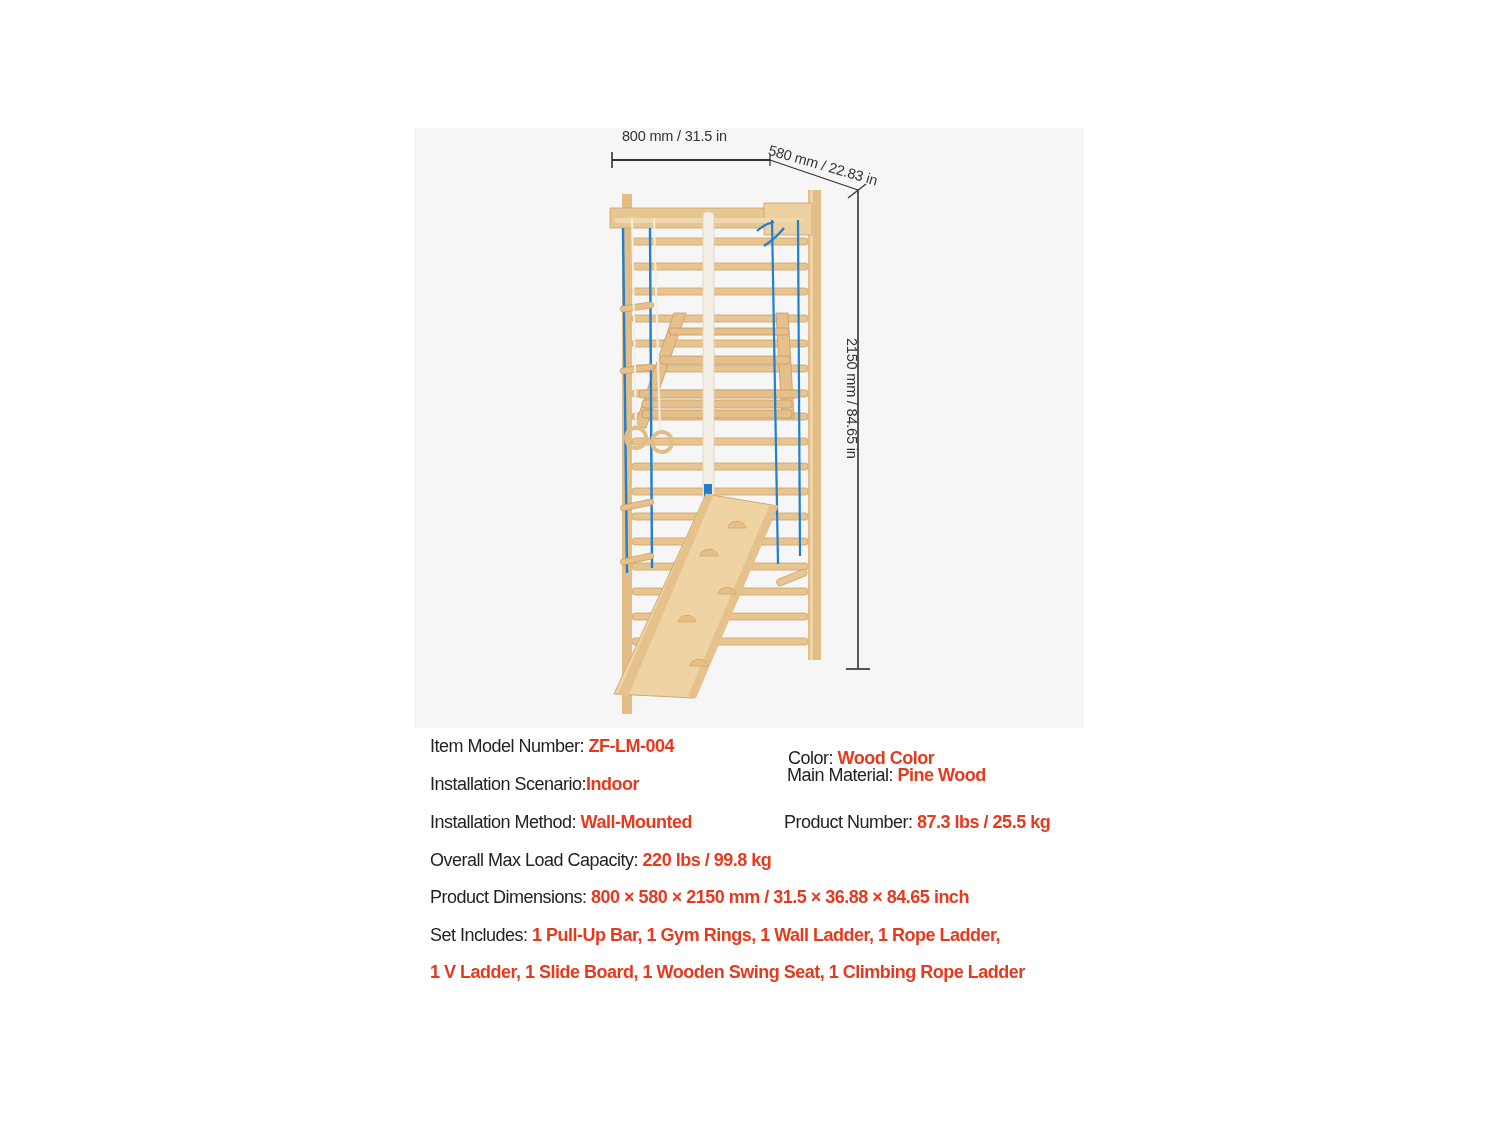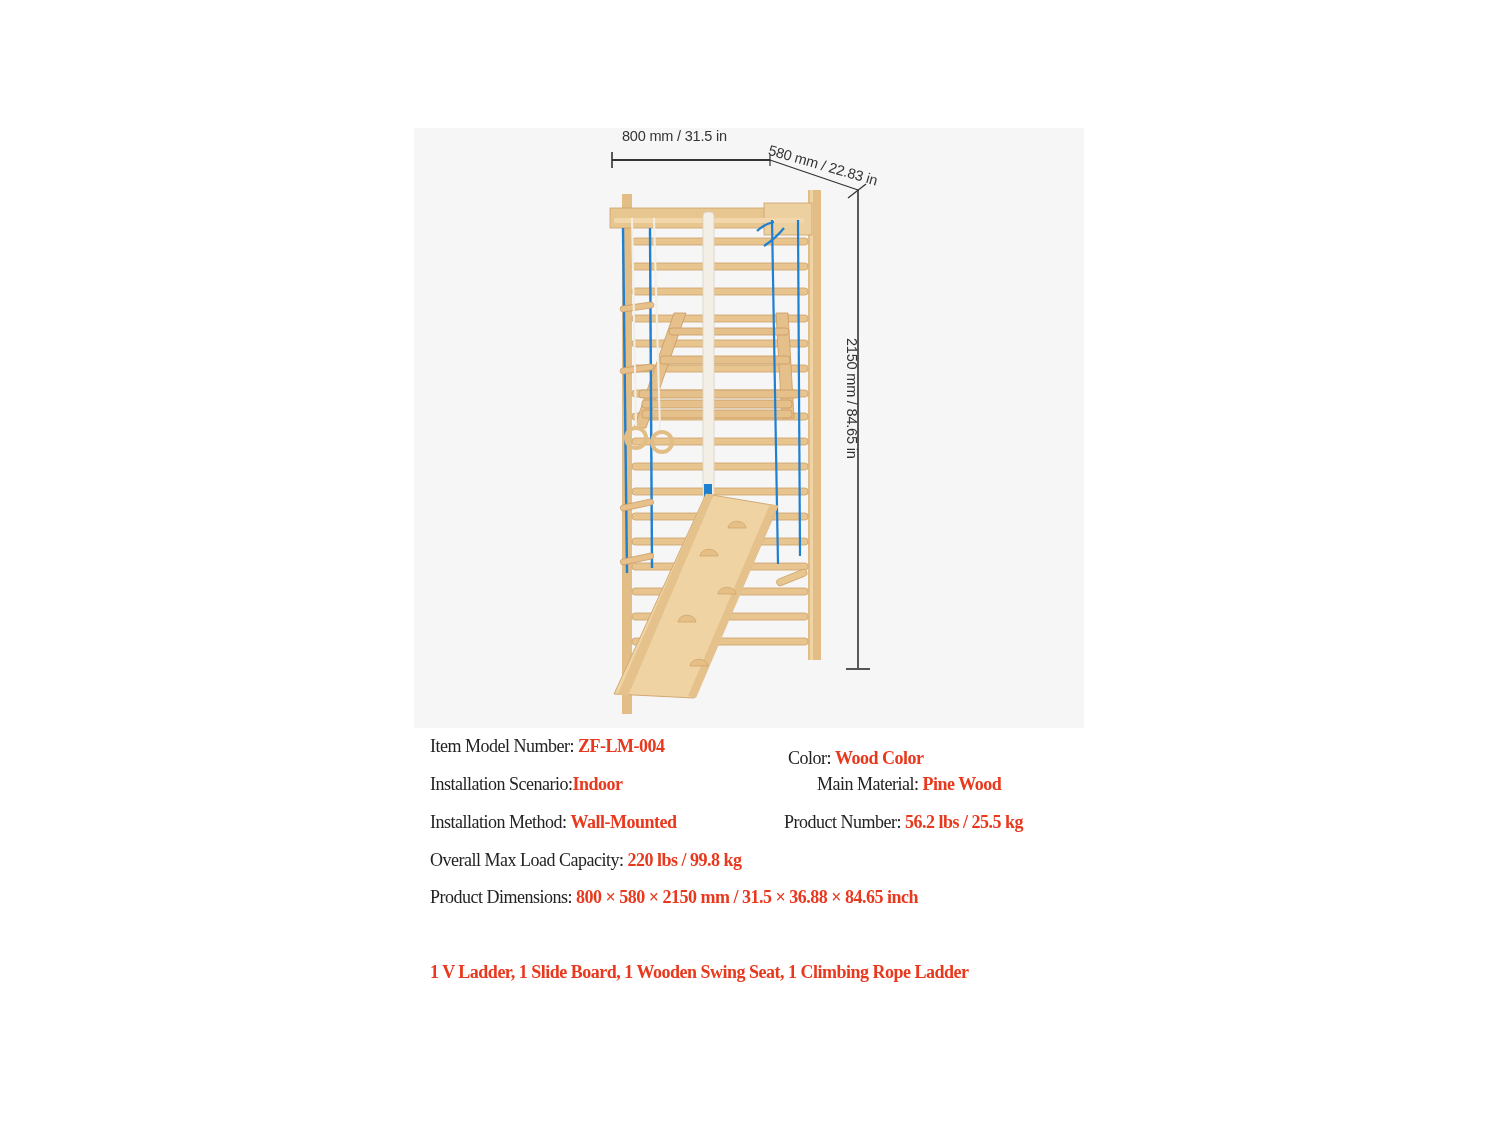--- a/index.html
+++ b/index.html
@@ -19,21 +19,21 @@
   .photo svg { position: absolute; left: 0; top: 0; }
   .dim-label {
     position: absolute; color: #333333; font-size: 14.5px; white-space: nowrap;
     letter-spacing: -0.2px;
   }
   .dim-w { left: 208px; top: 0px; }
   .dim-d { left: 357px; top: 14px; transform: rotate(16deg); transform-origin: left top; }
   .dim-h { left: 446px; top: 210px; transform: rotate(90deg); transform-origin: left top; }
   .specs {
     position: absolute; left: 0; top: 600px; width: 670px; height: 270px;
-    background: #ffffff; border-radius: 8px; font-family: Liberation Serif, serif;
+    background: #ffffff; border-radius: 8px;
   }
   .row {
     position: absolute; font-size: 18px; color: #222222; white-space: nowrap;
     letter-spacing: -0.5px;
   }
   .row .lbl { color: #222222; }
   .row .val { color: #e8391e; font-weight: bold; }
 </style>
 </head>
 <body>
@@ -146,36 +146,39 @@
     <div class="row" style="left:16px; top:8px;">
       <span class="lbl">Item Model Number: </span><span class="val">ZF-LM-004</span>
     </div>
     <div class="row" style="left:374px; top:20px;">
       <span class="lbl">Color:  </span><span class="val">Wood Color</span>
     </div>
 
     <div class="row" style="left:16px; top:46px;">
       <span class="lbl">Installation Scenario:</span><span class="val">Indoor</span>
     </div>
-    <div class="row" style="left:373px; top:46px;margin-left:30px;">
+    <div class="row" style="left:373px; top:37px;">
       <span class="lbl">Main Material: </span><span class="val">Pine Wood</span>
     </div>
 
     <div class="row" style="left:16px; top:84px;">
       <span class="lbl">Installation Method:  </span><span class="val">Wall-Mounted</span>
     </div>
     <div class="row" style="left:370px; top:84px;">
-      <span class="lbl">Product Number: </span><span class="val">56.2 lbs / 25.5 kg</span>
+      <span class="lbl">Product Number: </span><span class="val">87.3 lbs / 25.5 kg</span>
     </div>
 
     <div class="row" style="left:16px; top:122px;">
       <span class="lbl">Overall Max Load Capacity:  </span><span class="val">220 lbs / 99.8 kg</span>
     </div>
 
     <div class="row" style="left:16px; top:159px;">
       <span class="lbl">Product Dimensions: </span><span class="val">800 × 580 × 2150 mm / 31.5 × 36.88 × 84.65 inch</span>
     </div>
 
+    <div class="row" style="left:16px; top:197px;">
+      <span class="lbl">Set Includes:  </span><span class="val">1 Pull-Up Bar, 1 Gym Rings, 1 Wall Ladder, 1 Rope Ladder,</span>
+    </div>
     <div class="row" style="left:16px; top:234px;">
       <span class="val">1 V Ladder, 1 Slide Board, 1 Wooden Swing Seat, 1 Climbing Rope Ladder</span>
     </div>
   </div>
 </div>
 
 </body></html>

